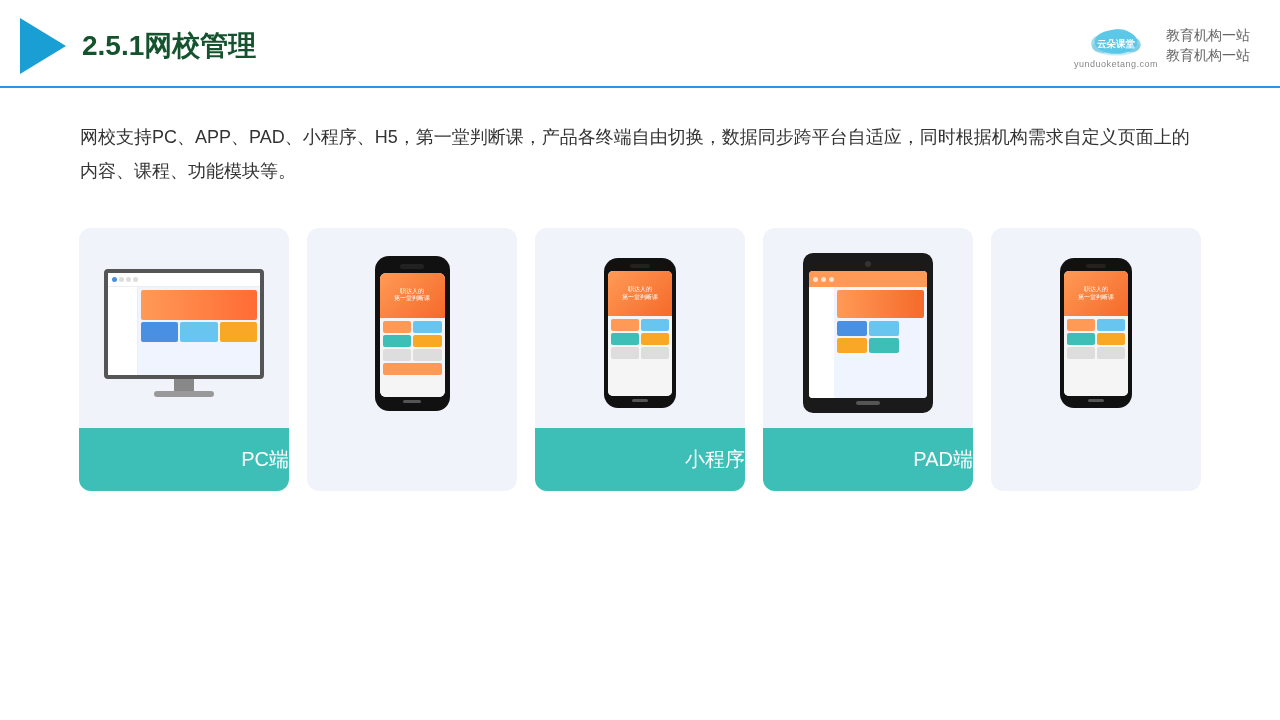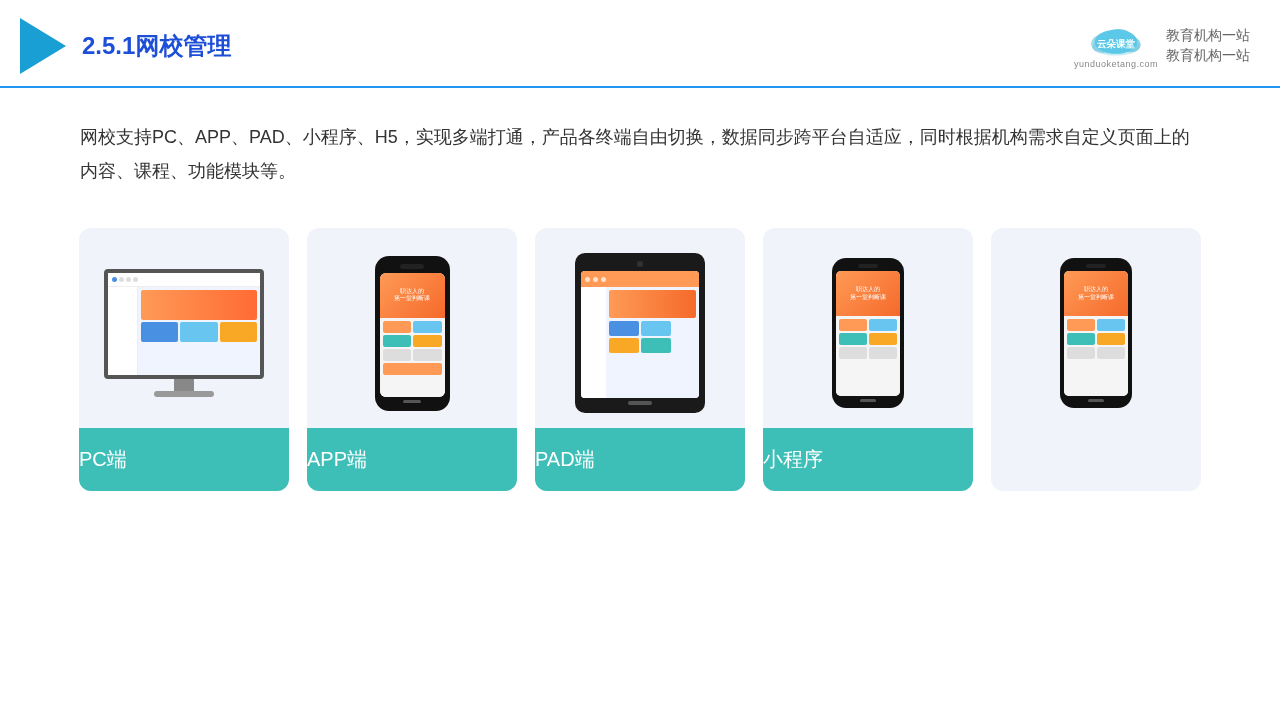--- a/index.html
+++ b/index.html
@@ -25,23 +25,23 @@
       gap: 16px;
     }
     .logo-triangle {
       width: 0;
       height: 0;
       border-top: 28px solid transparent;
       border-bottom: 28px solid transparent;
       border-left: 46px solid #1a9fd4;
     }
     .page-title {
-      font-size: 24px;
+      font-size: 28px;
       font-weight: 600;
-      color: #1d4ed8;
+      color: #14532d;
     }
     .header-logo {
       display: flex;
       align-items: center;
       gap: 8px;
     }
     .cloud-logo {
       display: flex;
       flex-direction: column;
       align-items: center;
@@ -96,21 +96,21 @@
       align-items: center;
       justify-content: center;
       padding: 20px 10px 10px;
     }
 
     .card-label {
       width: 100%;
       background: #3dbfb8;
       color: #fff;
       font-size: 20px;
-      text-align: left;
+      text-align: right;
       padding: 18px 0;
       font-weight: 400;
     }
 
     
     .pc-mockup {
       display: flex;
       flex-direction: column;
       align-items: center;
     }
@@ -298,21 +298,21 @@
       <span class="logo-text-en">yunduoketang.com</span>
     </div>
     <div class="logo-slogan">
       <div>教育机构一站</div>
       <div>教育机构一站</div>
     </div>
   </div>
 </div>
 
 <div class="description">
-  <p>网校支持PC、APP、PAD、小程序、H5，实现多端打通，产品各终端自由切换，数据同步跨平台自适应，同时根据机构需求自定义页面上的内容、课程、功能模块等。</p>
+  <p>网校支持PC、APP、PAD、小程序、H5，第一堂判断课，产品各终端自由切换，数据同步跨平台自适应，同时根据机构需求自定义页面上的内容、课程、功能模块等。</p>
 </div>
 
 <div class="cards-container">
 
   <div class="card">
     <div class="card-image-area">
       <div class="pc-mockup">
         <div class="pc-screen">
           <div class="pc-screen-inner">
             <div class="pc-nav-bar">
@@ -365,21 +365,51 @@
               </div>
               <div class="phone-row">
                 <div class="phone-block orange"></div>
               </div>
             </div>
           </div>
         </div>
         <div class="phone-home"></div>
       </div>
     </div>
-    <div class="card-label">APP端</div>
+  </div>
+
+  <div class="card">
+    <div class="card-image-area">
+      <div class="phone-sm-mockup">
+        <div class="phone-sm-notch"></div>
+        <div class="phone-sm-screen">
+          <div class="phone-screen-content">
+            <div class="phone-header-img">
+              <div class="phone-header-text">职达人的<br>第一堂判断课</div>
+            </div>
+            <div class="phone-body">
+              <div class="phone-row">
+                <div class="phone-block orange"></div>
+                <div class="phone-block blue"></div>
+              </div>
+              <div class="phone-row">
+                <div class="phone-block teal"></div>
+                <div class="phone-block yellow"></div>
+              </div>
+              <div class="phone-row">
+                <div class="phone-block"></div>
+                <div class="phone-block"></div>
+              </div>
+            </div>
+          </div>
+        </div>
+        <div class="phone-sm-home"></div>
+      </div>
+    </div>
+    <div class="card-label">小程序</div>
   </div>
 
   <div class="card">
     <div class="card-image-area">
       <div class="tablet-mockup">
         <div class="tablet-camera"></div>
         <div class="tablet-screen">
           <div class="tablet-screen-content">
             <div class="tablet-nav">
               <div class="tablet-nav-dot"></div>
@@ -427,46 +457,15 @@
               <div class="phone-row">
                 <div class="phone-block"></div>
                 <div class="phone-block"></div>
               </div>
             </div>
           </div>
         </div>
         <div class="phone-sm-home"></div>
       </div>
     </div>
-    <div class="card-label">小程序</div>
-  </div>
-
-  <div class="card">
-    <div class="card-image-area">
-      <div class="phone-sm-mockup">
-        <div class="phone-sm-notch"></div>
-        <div class="phone-sm-screen">
-          <div class="phone-screen-content">
-            <div class="phone-header-img">
-              <div class="phone-header-text">职达人的<br>第一堂判断课</div>
-            </div>
-            <div class="phone-body">
-              <div class="phone-row">
-                <div class="phone-block orange"></div>
-                <div class="phone-block blue"></div>
-              </div>
-              <div class="phone-row">
-                <div class="phone-block teal"></div>
-                <div class="phone-block yellow"></div>
-              </div>
-              <div class="phone-row">
-                <div class="phone-block"></div>
-                <div class="phone-block"></div>
-              </div>
-            </div>
-          </div>
-        </div>
-        <div class="phone-sm-home"></div>
-      </div>
-    </div>
   </div>
 
 </div>
 
 </body></html>

